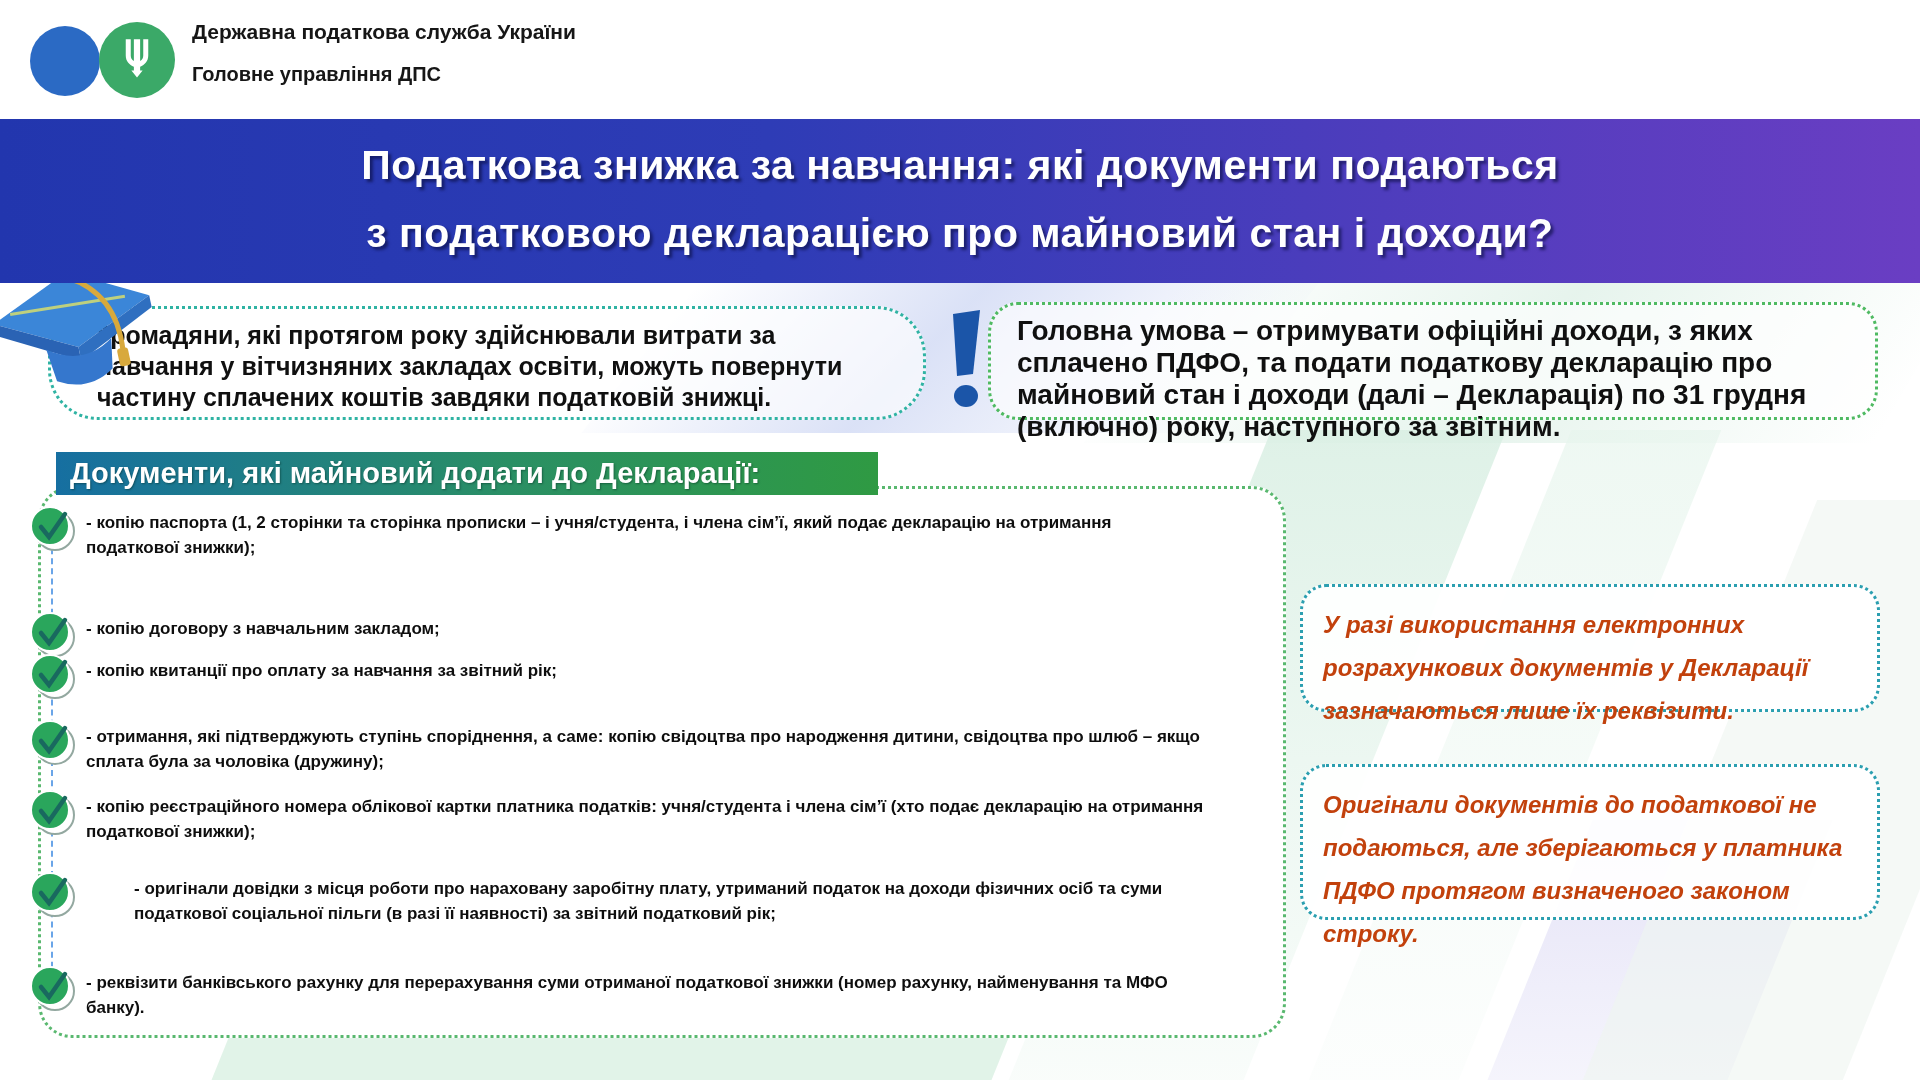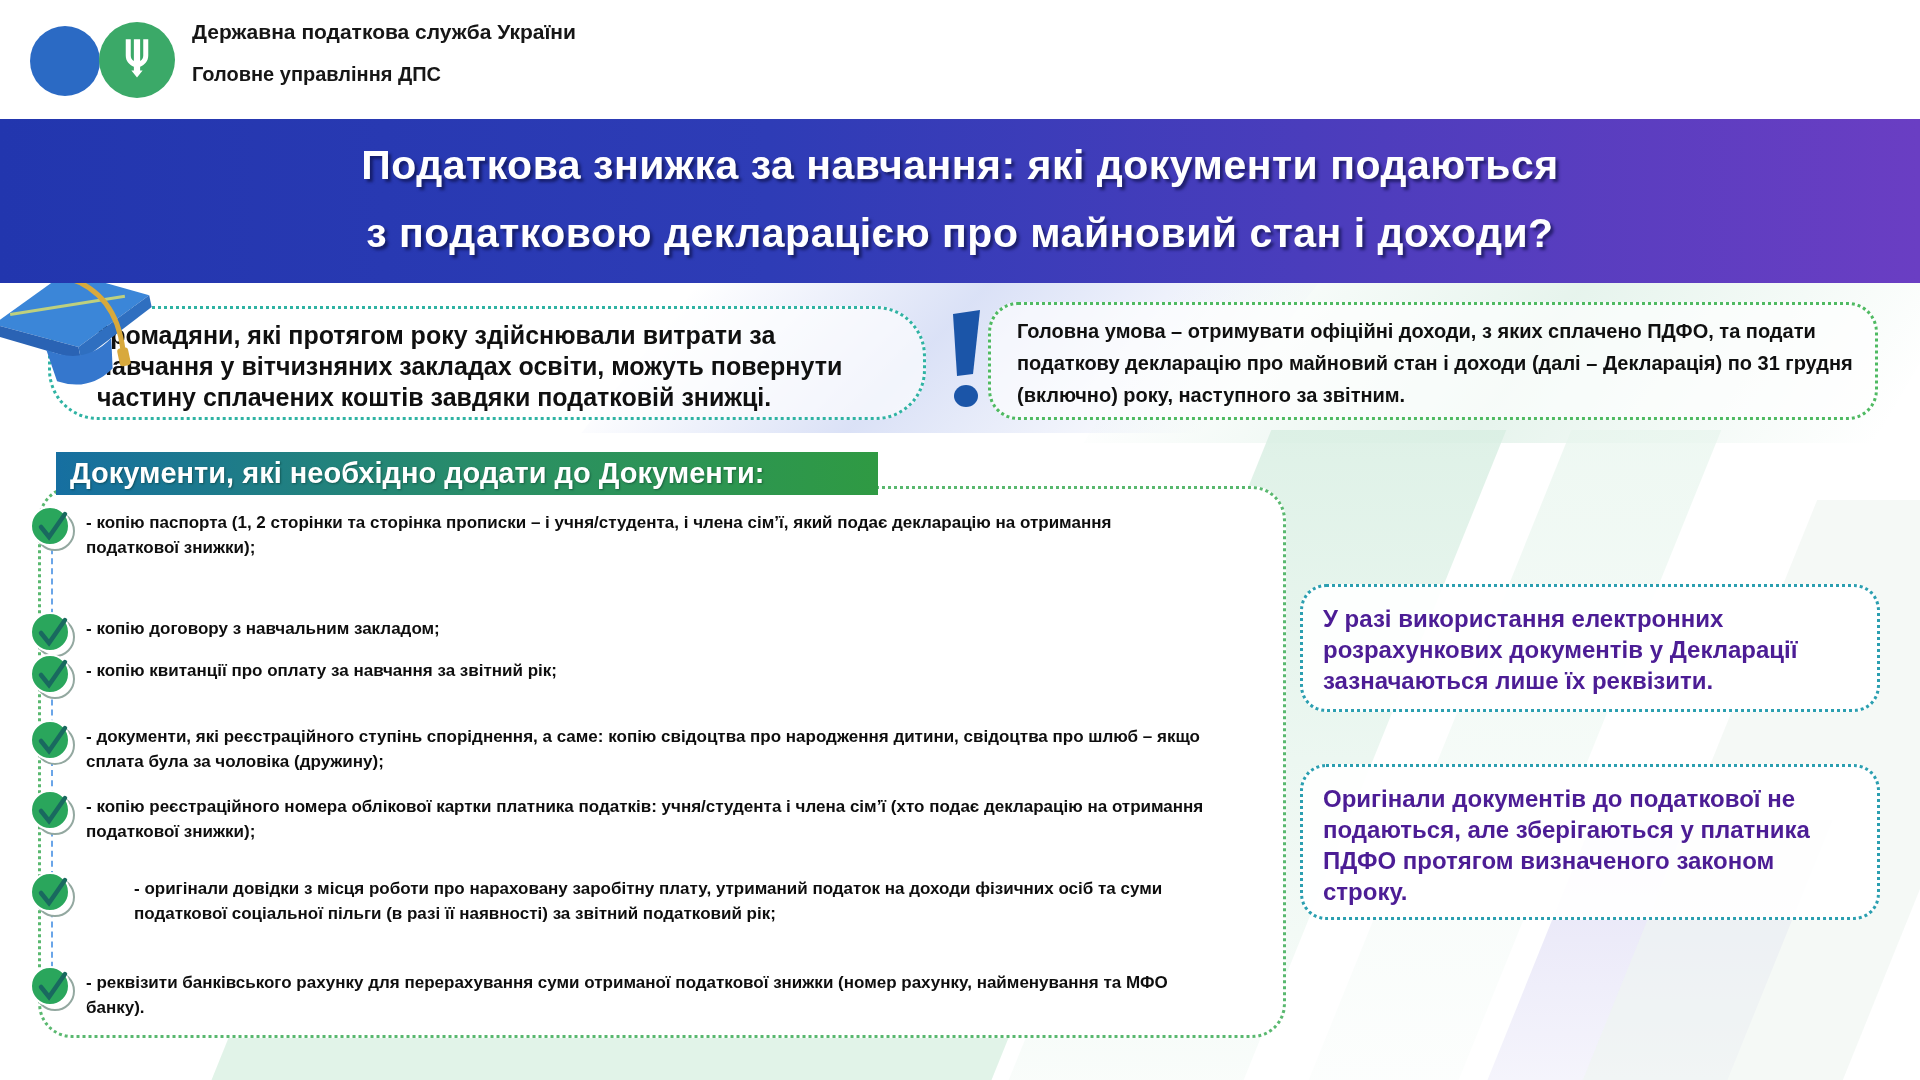--- a/index.html
+++ b/index.html
@@ -39,21 +39,21 @@
     background:linear-gradient(90deg,#2236ae 0%,#2e3cb6 40%,#6a3ec3 100%);}
   .banner-inner{position:absolute;left:0;top:12px;width:1920px;text-align:center;color:#ffffff;
     font-weight:bold;font-size:41px;line-height:68px;letter-spacing:.5px;
     text-shadow:3px 3px 3px rgba(8,12,60,.6);}
 
   
   .bubble{position:absolute;z-index:2;background:rgba(255,255,255,.65);color:#101010;font-weight:bold;}
   .bubble-left{left:48px;top:306px;width:878px;height:114px;border:3px dotted #2fb3a3;border-radius:50px;
     padding:11px 28px 10px 46px;box-sizing:border-box;font-size:25px;line-height:31px;}
   .bubble-right{left:988px;top:302px;width:890px;height:118px;border:3px dotted #4fba62;border-radius:30px;
-    padding:10px 20px 10px 26px;box-sizing:border-box;font-size:20px;line-height:32px;}
+    padding:10px 20px 10px 26px;box-sizing:border-box;font-size:28px;line-height:32px;}
   .cap-icon{position:absolute;left:-14px;top:252px;z-index:3;}
   .excl-icon{position:absolute;left:944px;top:310px;z-index:3;}
 
   
   .doc-heading{position:absolute;left:56px;top:452px;width:822px;height:43px;z-index:3;
     background:linear-gradient(90deg,#166fa1 0%,#2a8f64 55%,#2f9a43 100%);
     color:#ffffff;font-weight:bold;font-size:29px;line-height:43px;padding-left:14px;box-sizing:border-box;
     text-shadow:1px 1px 2px rgba(0,40,30,.45);}
   .doc-box{position:absolute;left:38px;top:486px;width:1248px;height:552px;z-index:1;
     background:#ffffff;border:3px dotted #59b86f;border-radius:34px;box-sizing:border-box;}
@@ -61,21 +61,21 @@
     border-left:2px dashed #6aa5e8;z-index:2;}
   .check-item{position:absolute;left:28px;width:1210px;display:flex;align-items:flex-start;z-index:3;}
   .check-item .check-badge{flex:0 0 48px;margin-right:10px;margin-top:-6px;}
   .check-item .item-text{font-weight:bold;font-size:17px;line-height:25px;color:#0e0e0e;max-width:1120px;}
   .item-1{top:510px;} .item-2{top:588px;margin-top:28px;} .item-3{top:658px;} .item-4{top:724px;}
   .item-5{top:794px;} .item-6{top:876px;gap:48px;} .item-7{top:970px;}
 
   
   .note-box{position:absolute;left:1300px;width:580px;z-index:2;background:rgba(255,255,255,.92);
     border:3px dotted #2b9fb0;border-radius:26px;box-sizing:border-box;
-    padding:16px 20px;font-weight:bold;font-size:24px;line-height:31px;color:#4c1d95;}
+    padding:16px 20px;font-weight:bold;font-size:24px;line-height:43px;color:#c2410c;font-style:italic;}
   .note-a{top:584px;height:128px;}
   .note-b{top:764px;height:156px;}
 </style>
 </head>
 <body>
 
 <div class="page">
 
   <div class="deco deco-top-blue"></div>
   <div class="deco deco-top-green"></div>
@@ -130,21 +130,21 @@
     <svg width="42" height="108" viewBox="0 0 42 108">
       <path d="M9 4 L36 0 L29 64 L13 66 Z" fill="#1b55a8"></path>
       <ellipse cx="22" cy="86" rx="12" ry="11" fill="#1b55a8"></ellipse>
     </svg>
   </div>
 
   <div class="bubble bubble-right">
     <span>Головна умова – отримувати офіційні доходи, з яких сплачено ПДФО, та подати податкову декларацію про майновий стан і доходи (далі – Декларація) по 31 грудня (включно) року, наступного за звітним.</span>
   </div>
 
-  <div class="doc-heading">Документи, які необхідно додати до Документи:</div>
+  <div class="doc-heading">Документи, які майновий додати до Декларації:</div>
 
   <div class="doc-box"></div>
   <div class="doc-connector"></div>
 
   <div class="check-item item-1">
     <span class="check-badge">
       <svg width="48" height="48" viewBox="0 0 48 48">
           <circle cx="27" cy="27" r="19" fill="#ffffff" stroke="#93a8a0" stroke-width="2"></circle>
           <circle cx="22" cy="22" r="19" fill="#2aa65c" stroke="#ffffff" stroke-width="2"></circle>
           <path d="M13 23 l8 10 l16 -23" fill="none" stroke="#19695f" stroke-width="4.5" stroke-linecap="round"></path>
@@ -173,21 +173,21 @@
     <span class="item-text">- копію квитанції про оплату за навчання за звітний рік;</span>
   </div>
   <div class="check-item item-4">
     <span class="check-badge">
       <svg width="48" height="48" viewBox="0 0 48 48">
           <circle cx="27" cy="27" r="19" fill="#ffffff" stroke="#93a8a0" stroke-width="2"></circle>
           <circle cx="22" cy="22" r="19" fill="#2aa65c" stroke="#ffffff" stroke-width="2"></circle>
           <path d="M13 23 l8 10 l16 -23" fill="none" stroke="#19695f" stroke-width="4.5" stroke-linecap="round"></path>
         </svg>
     </span>
-    <span class="item-text">- документи, які реєстраційного ступінь споріднення, а саме: копію свідоцтва про народження дитини, свідоцтва про шлюб – якщо сплата була за чоловіка (дружину);</span>
+    <span class="item-text">- отримання, які підтверджують ступінь споріднення, а саме: копію свідоцтва про народження дитини, свідоцтва про шлюб – якщо сплата була за чоловіка (дружину);</span>
   </div>
   <div class="check-item item-5">
     <span class="check-badge">
       <svg width="48" height="48" viewBox="0 0 48 48">
           <circle cx="27" cy="27" r="19" fill="#ffffff" stroke="#93a8a0" stroke-width="2"></circle>
           <circle cx="22" cy="22" r="19" fill="#2aa65c" stroke="#ffffff" stroke-width="2"></circle>
           <path d="M13 23 l8 10 l16 -23" fill="none" stroke="#19695f" stroke-width="4.5" stroke-linecap="round"></path>
         </svg>
     </span>
     <span class="item-text">- копію реєстраційного номера облікової картки платника податків: учня/студента і члена сім’ї (хто подає декларацію на отримання податкової знижки);</span>

